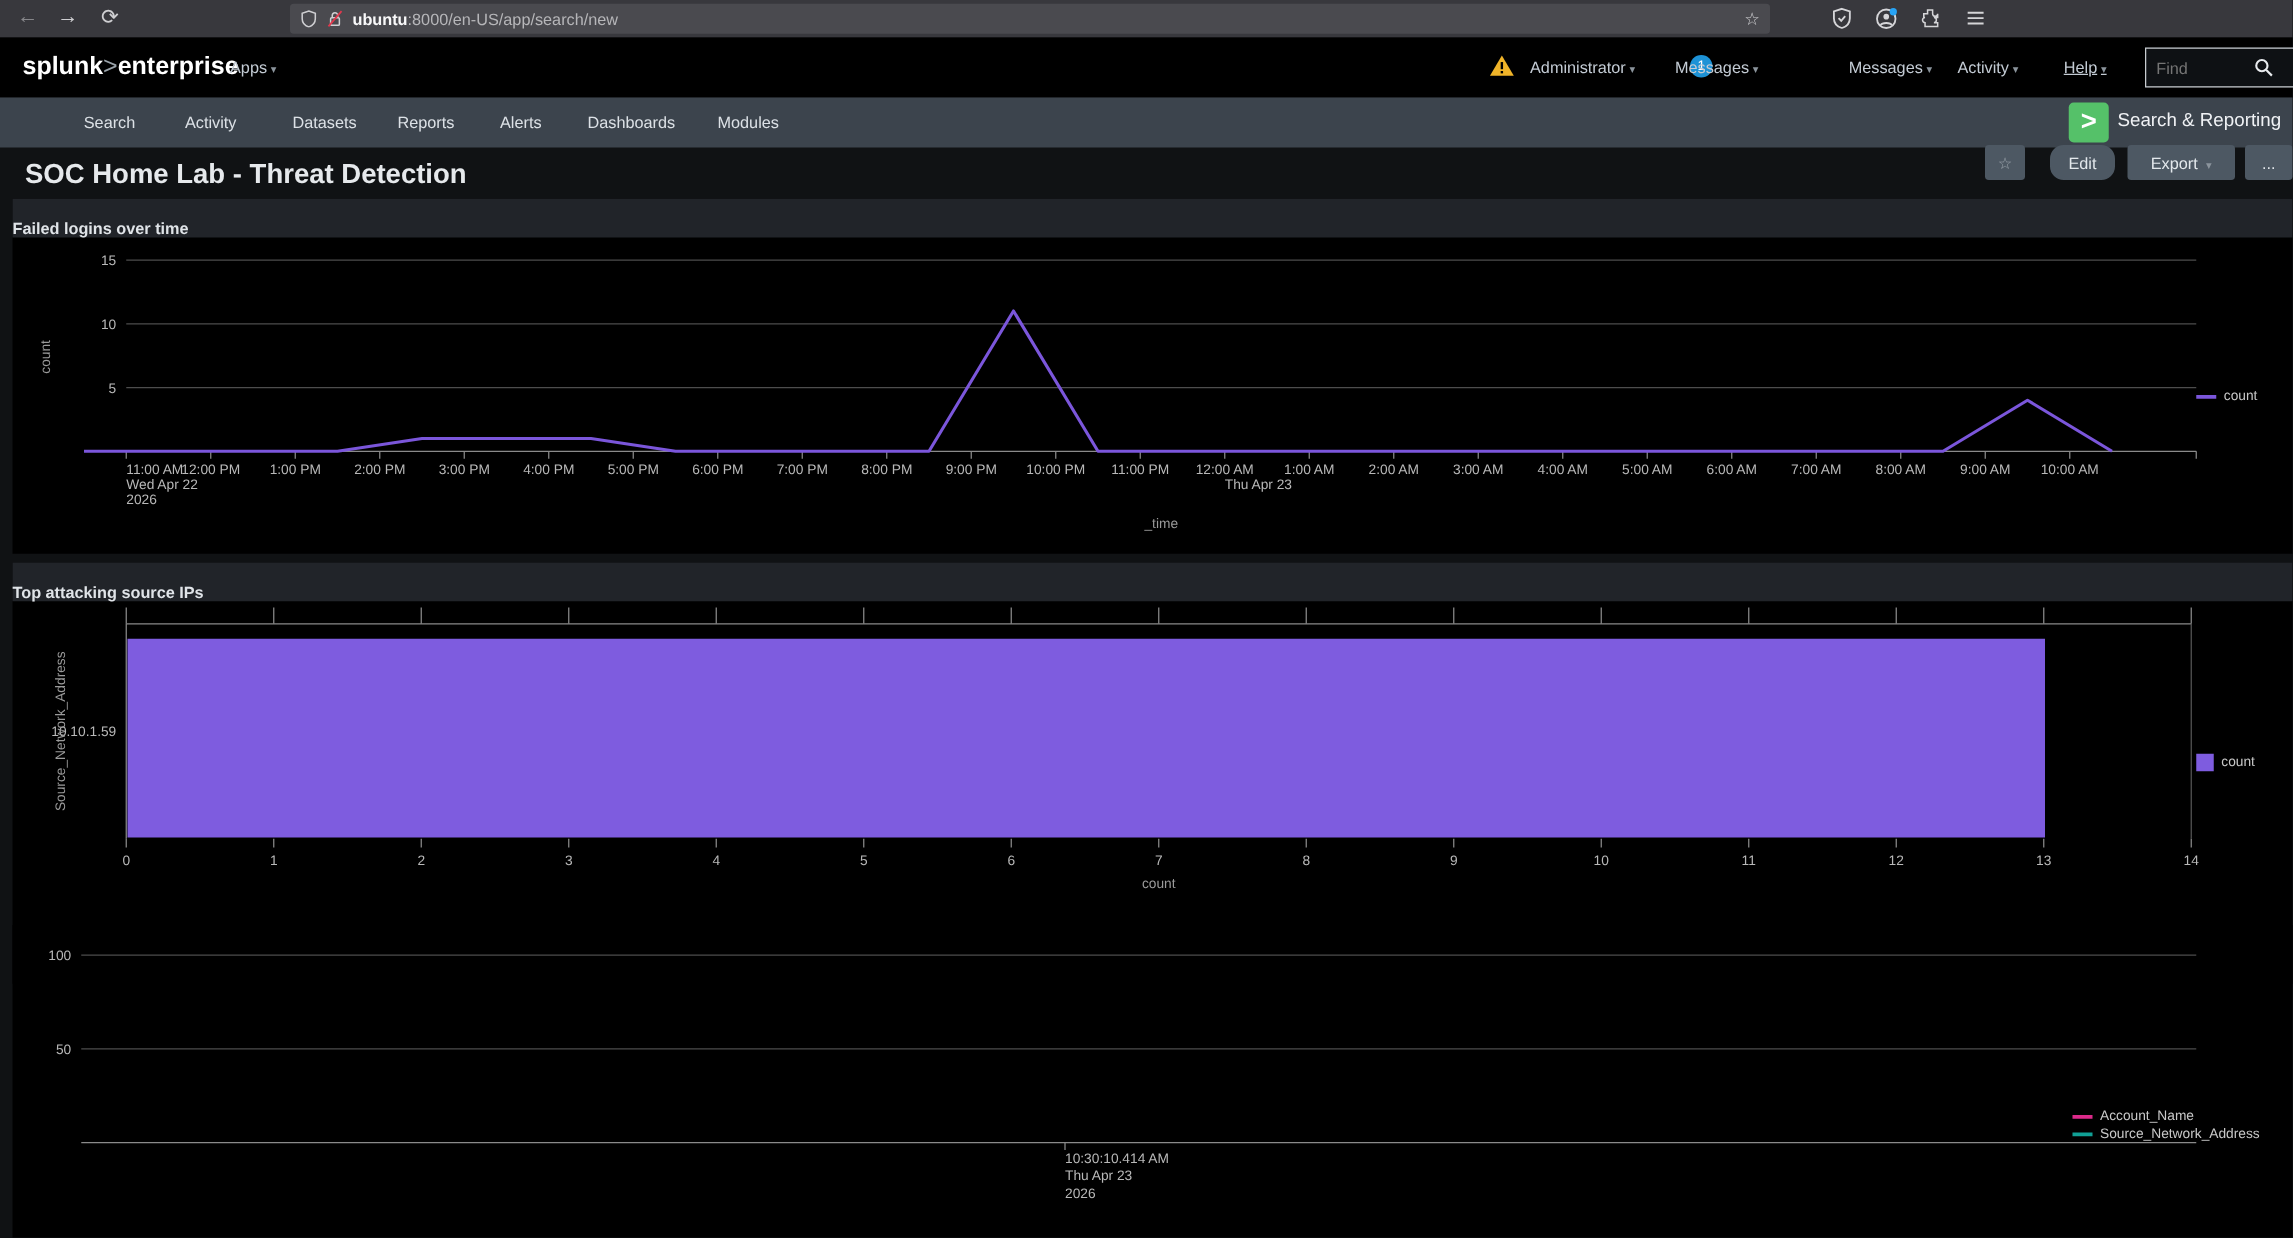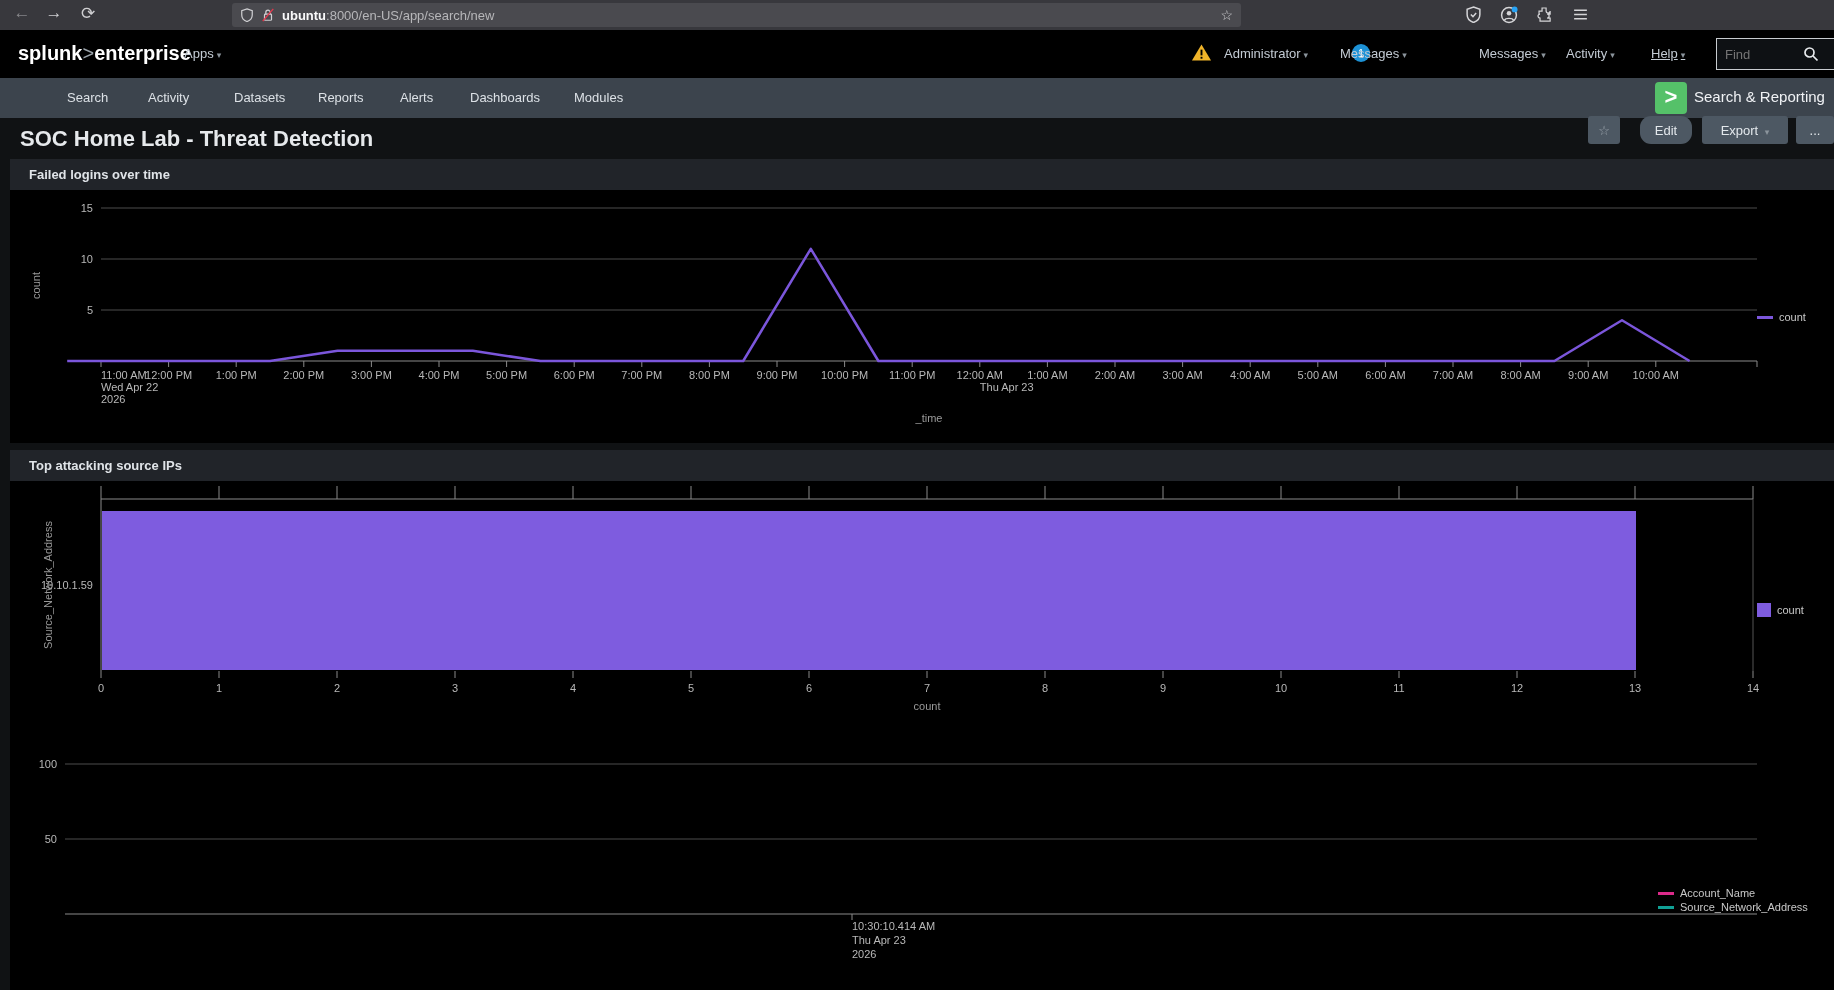--- a/index.html
+++ b/index.html
@@ -1,21 +1,21 @@
 <!DOCTYPE html>
 <html><head>
 <meta charset="utf-8">
 <style>
   * { margin:0; padding:0; box-sizing:border-box; }
   html,body { width:1834px; height:990px; overflow:hidden; background:#101214;
               font-family:"Liberation Sans", sans-serif; }
   
   #browser-bar { position:absolute; left:0; top:0; width:1834px; height:30px; background:#38383d; }
   .nav-glyph { position:absolute; top:3px; font-size:17px; color:#cfcfd2; width:24px; text-align:center; cursor:default; }
-  #url-bar { position:absolute; left:232px; top:3px; width:1009px; height:24px; background:#4a4a4f; border-radius:3px;
+  #url-bar { position:absolute; left:232px; top:3px; width:1184px; height:24px; background:#4a4a4f; border-radius:3px;
              display:flex; align-items:center; padding:0 8px; gap:7px; }
   #url-text { font-size:13px; color:#b6b6b9; white-space:nowrap; }
   #url-text b { color:#f9f9fa; font-weight:bold; }
   .mini-icon { width:14px; height:14px; flex:0 0 auto; }
   #bookmark-star { margin-left:auto; color:#cfcfd2; font-size:14px; }
   .chrome-right-icon { position:absolute; top:6px; color:#d5d5d8; }
   
   #splunk-bar { position:absolute; left:0; top:30px; width:1834px; height:48px; background:#000; }
   #splunk-logo { position:absolute; left:18px; top:12px; font-size:20px; color:#fff; font-weight:bold; }
   #splunk-logo .gt { color:#9aa3aa; font-weight:normal; }
@@ -34,21 +34,21 @@
   .appnav-item { position:absolute; top:12px; font-size:13px; color:#dce1e6; cursor:default;margin-left:46px; }
   #app-badge { position:absolute; left:1655px; top:4px; width:32px; height:32px; background:#55c169;
                border-radius:4px; color:#fff; font-size:22px; font-weight:bold; text-align:center; line-height:30px; }
   #app-name { position:absolute; left:1694px; top:10px; font-size:15px; color:#f0f2f5; white-space:nowrap; }
   
   #page-title { position:absolute; left:20px; top:126px; font-size:22px; font-weight:600; color:#e6e9ec; }
   .tbtn { position:absolute; top:116px; height:28px; background:#4d5863; border:none; border-radius:3px;
           color:#e3e8ec; font-size:13px; font-family:"Liberation Sans", sans-serif; cursor:default; }
   
   .panel { position:absolute; left:10px; width:1824px; background:#000; }
-  .panel-header { height:31px; background:#212429; display:flex; align-items:center; padding-left:19px; }
+  .panel-header { height:31px; background:#212429; display:flex; align-items:flex-end; }
   .panel-header span { font-size:13px; font-weight:bold; color:#e0e4e8; }
   svg text { font-family:"Liberation Sans", sans-serif; }
   .legend { position:absolute; display:flex; align-items:center; gap:6px; }
   .legend .line-swatch { width:16px; height:3px; }
   .legend .sq-swatch { width:14px; height:14px; }
   .legend .lbl { font-size:11px; color:#c8c8c8; white-space:nowrap; }
 </style>
 </head>
 <body>
 

